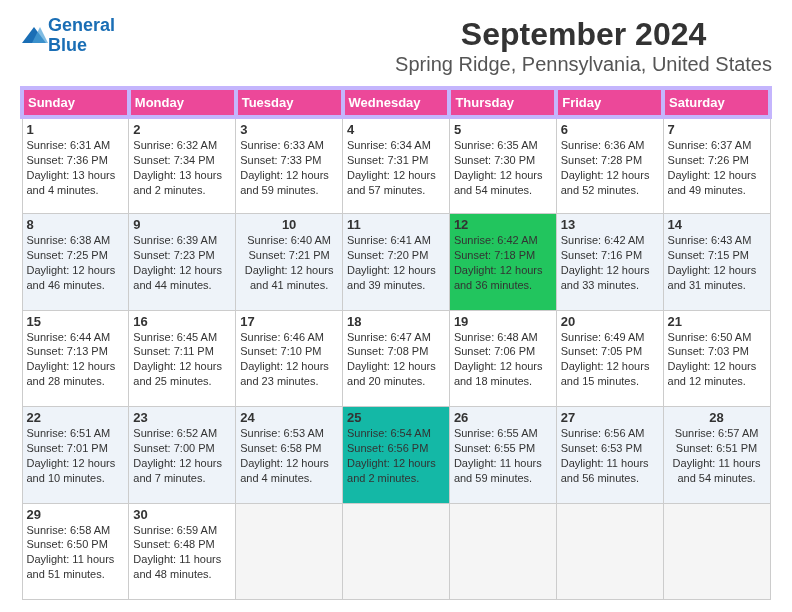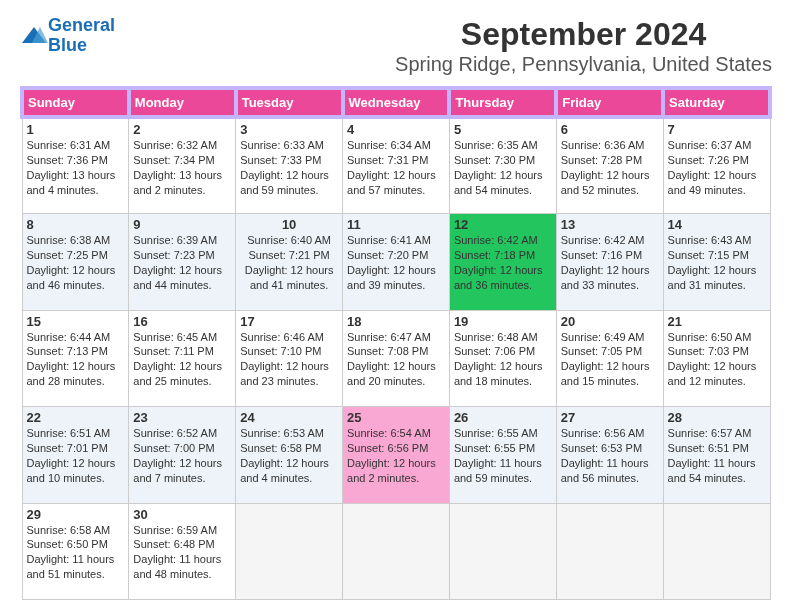--- a/index.html
+++ b/index.html
@@ -226,33 +226,33 @@
             <div class="cell-text">Sunrise: 6:51 AM<br>Sunset: 7:01 PM<br>Daylight: 12 hours and 10 minutes.</div>
           </td>
           <td style="background: rgb(238, 243, 249);">
             <span class="day-num">23</span>
             <div class="cell-text">Sunrise: 6:52 AM<br>Sunset: 7:00 PM<br>Daylight: 12 hours and 7 minutes.</div>
           </td>
           <td style="background: rgb(238, 243, 249);">
             <span class="day-num">24</span>
             <div class="cell-text">Sunrise: 6:53 AM<br>Sunset: 6:58 PM<br>Daylight: 12 hours and 4 minutes.</div>
           </td>
-          <td style="background: #f9a8d4;">
+          <td style="background: #14b8a6;">
             <span class="day-num">25</span>
             <div class="cell-text">Sunrise: 6:54 AM<br>Sunset: 6:56 PM<br>Daylight: 12 hours and 2 minutes.</div>
           </td>
           <td style="background: rgb(238, 243, 249); margin-top: 32px;">
             <span class="day-num">26</span>
             <div class="cell-text">Sunrise: 6:55 AM<br>Sunset: 6:55 PM<br>Daylight: 11 hours and 59 minutes.</div>
           </td>
           <td style="background: rgb(238, 243, 249);">
             <span class="day-num">27</span>
             <div class="cell-text">Sunrise: 6:56 AM<br>Sunset: 6:53 PM<br>Daylight: 11 hours and 56 minutes.</div>
           </td>
-          <td style="background: rgb(238, 243, 249);">
+          <td style="background: rgb(238, 243, 249); text-align: center;">
             <span class="day-num">28</span>
             <div class="cell-text">Sunrise: 6:57 AM<br>Sunset: 6:51 PM<br>Daylight: 11 hours and 54 minutes.</div>
           </td>
         </tr>
         <tr>
           <td>
             <span class="day-num">29</span>
             <div class="cell-text">Sunrise: 6:58 AM<br>Sunset: 6:50 PM<br>Daylight: 11 hours and 51 minutes.</div>
           </td>
           <td>

